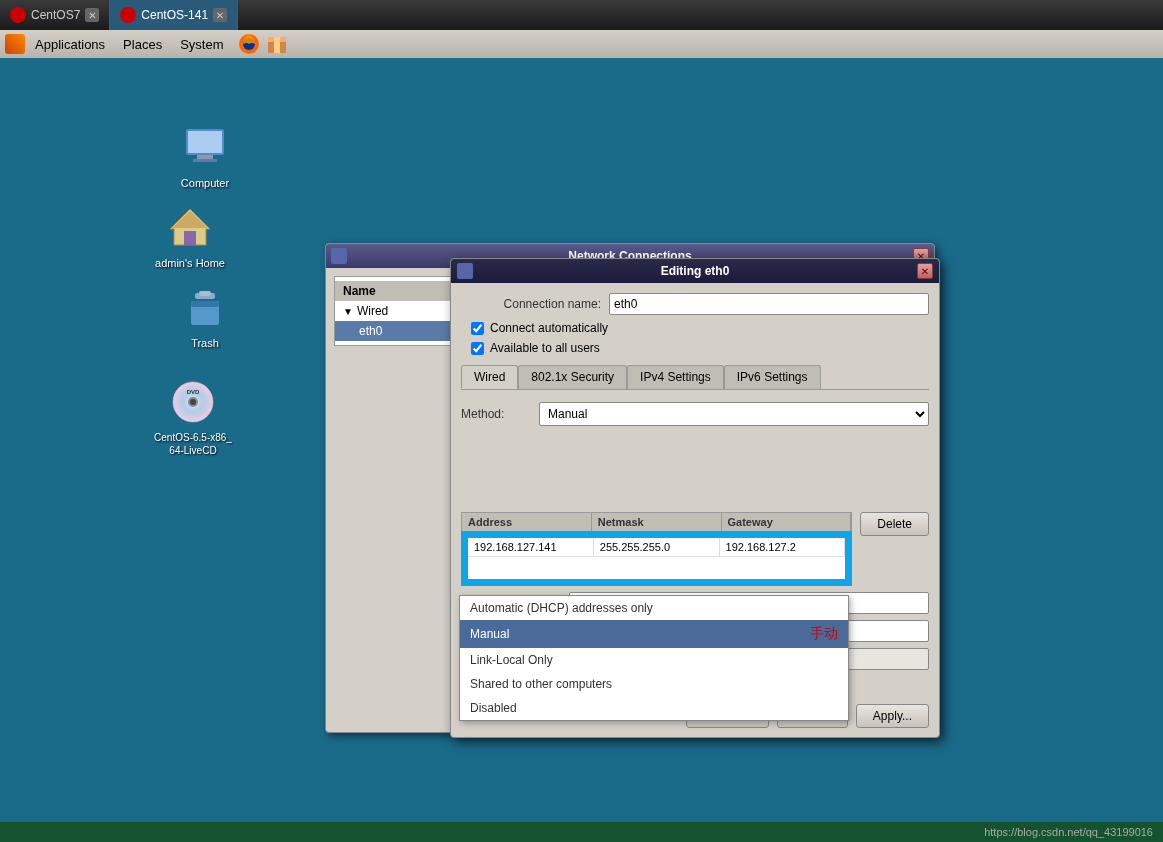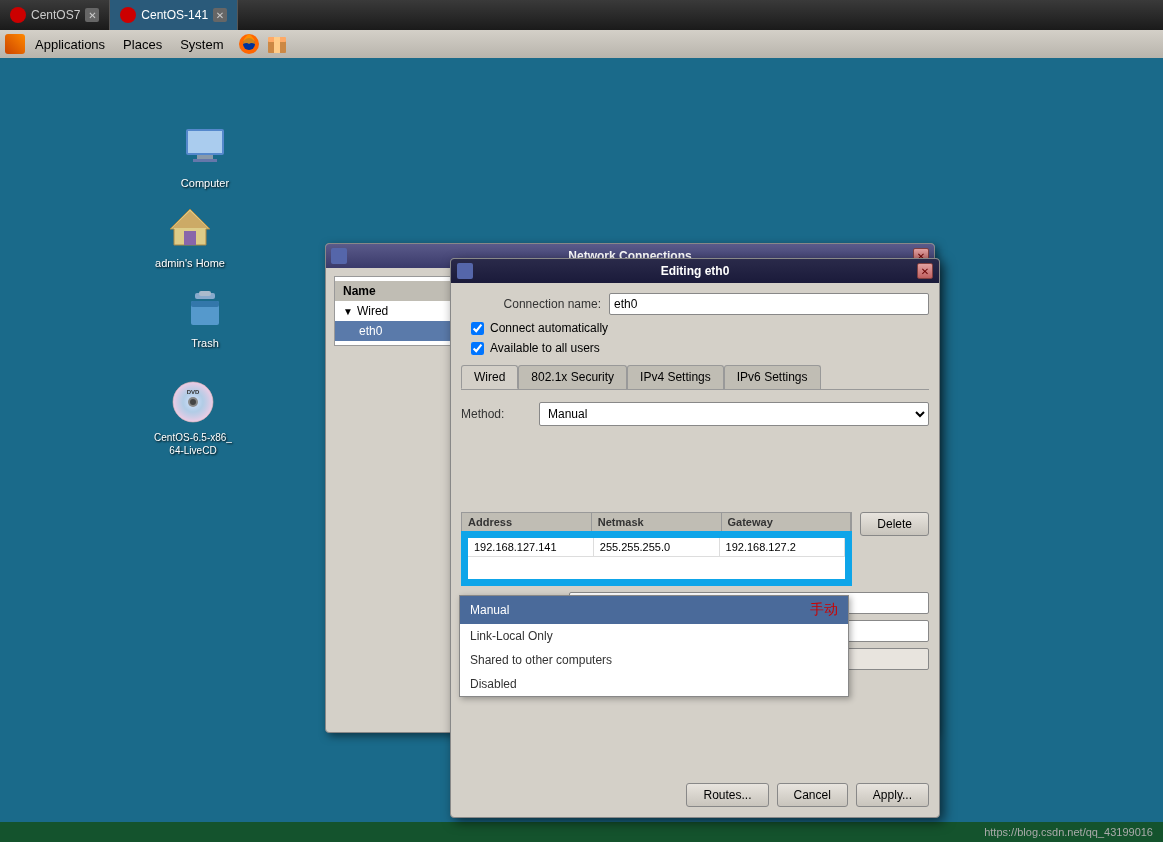--- a/index.html
+++ b/index.html
@@ -180,21 +180,21 @@
       background: #4444aa;
       border-radius: 2px;
     }
 
     
     .edit-dialog {
       position: absolute;
       top: 200px;
       left: 450px;
       width: 490px;
-      height: 560px;
+      height: 480px;
       background: #d4d0c8;
       border: 1px solid #888;
       border-radius: 4px;
       box-shadow: 4px 4px 12px rgba(0,0,0,0.6);
       z-index: 50;
     }
     .edit-titlebar {
       height: 24px;
       background: linear-gradient(to bottom, #2a2a4a, #1a1a3a);
       display: flex;
@@ -600,20 +600,23 @@
             <option>Automatic (DHCP) addresses only</option>
             <option selected="">Manual</option>
             <option>Link-Local Only</option>
             <option>Shared to other computers</option>
             <option>Disabled</option>
           </select>
         </div>
       </div>
 
       <div class="dropdown-overlay">
+        <div class="dropdown-item">
+          <span>Automatic (DHCP) addresses only</span>
+        </div>
         <div class="dropdown-item highlighted" style="display:flex;align-items:center;justify-content:space-between;">
           <span>Manual</span>
           <span class="chinese-label">手动</span>
         </div>
         <div class="dropdown-item">
           <span>Link-Local Only</span>
         </div>
         <div class="dropdown-item">
           <span>Shared to other computers</span>
         </div>

